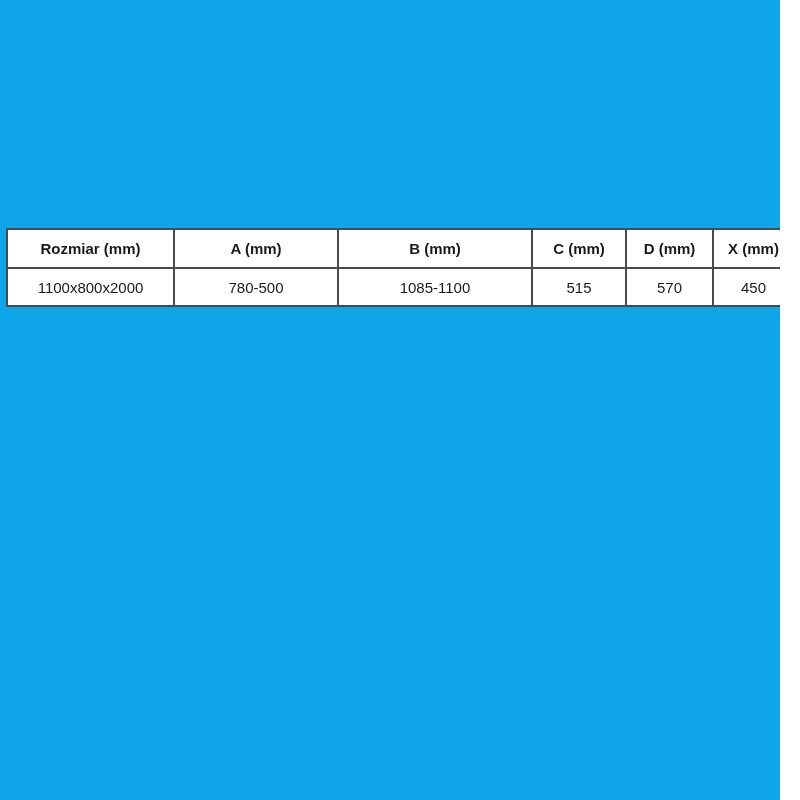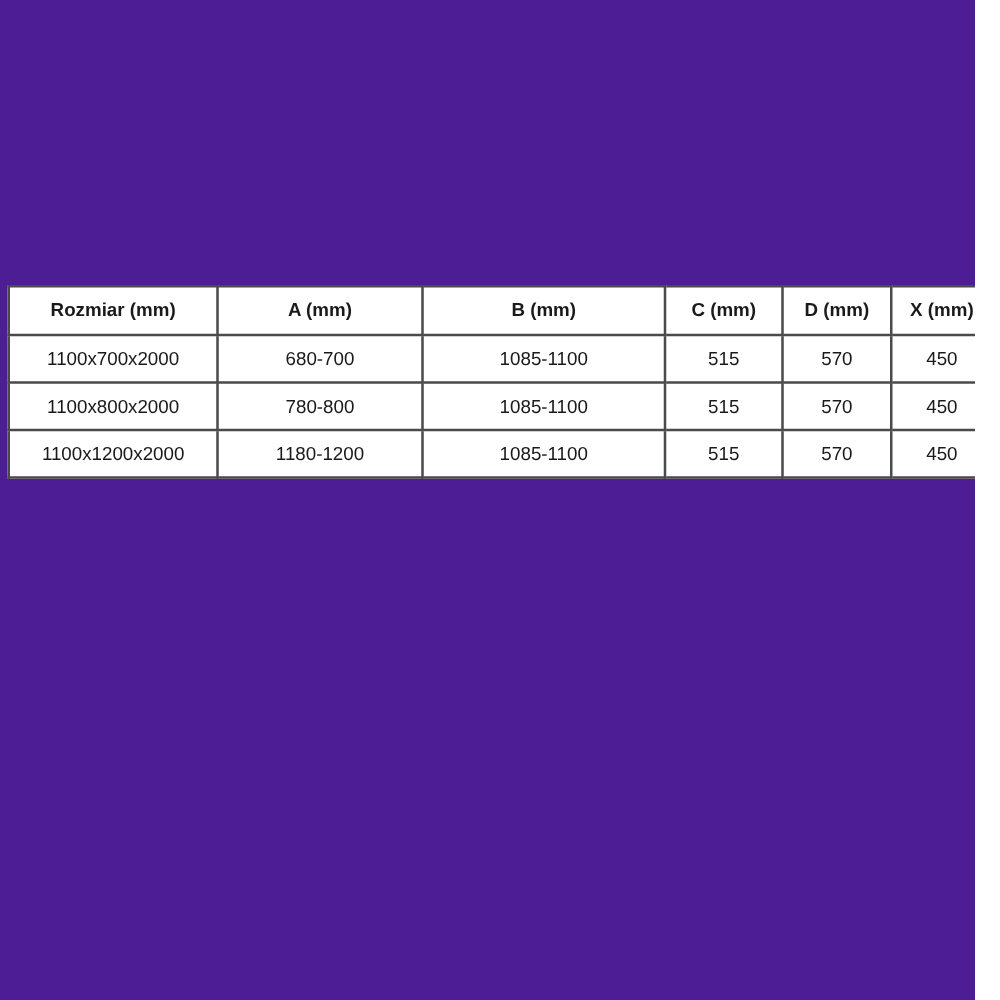--- a/index.html
+++ b/index.html
@@ -6,21 +6,21 @@
   html, body {
     width: 800px;
     height: 800px;
     background: #ffffff;
     font-family: "Liberation Sans", "DejaVu Sans", sans-serif;
   }
   .page {
     position: relative;
     width: 780px;
     height: 800px;
-    background: #4c1d95;
+    background: #0ea5e9;
     overflow: hidden;
     padding-left: 28px;
   }
   table.spec-table {
     position: absolute;
     left: 6px;
     top: 228px;
     width: 787px;
     border-collapse: collapse;
     table-layout: fixed;
@@ -70,38 +70,22 @@
           <th>Rozmiar (mm)</th>
           <th>A (mm)</th>
           <th>B (mm)</th>
           <th>C (mm)</th>
           <th>D (mm)</th>
           <th>X (mm)</th>
         </tr>
     </thead>
     <tbody>
         <tr>
-          <td>1100x700x2000</td>
-          <td>680-700</td>
-          <td>1085-1100</td>
-          <td>515</td>
-          <td>570</td>
-          <td>450</td>
-        </tr>
-        <tr>
           <td>1100x800x2000</td>
-          <td>780-800</td>
-          <td>1085-1100</td>
-          <td>515</td>
-          <td>570</td>
-          <td>450</td>
-        </tr>
-        <tr>
-          <td>1100x1200x2000</td>
-          <td>1180-1200</td>
+          <td>780-500</td>
           <td>1085-1100</td>
           <td>515</td>
           <td>570</td>
           <td>450</td>
         </tr>
       </tbody>
   </table>
 </div>
 
 </body></html>

